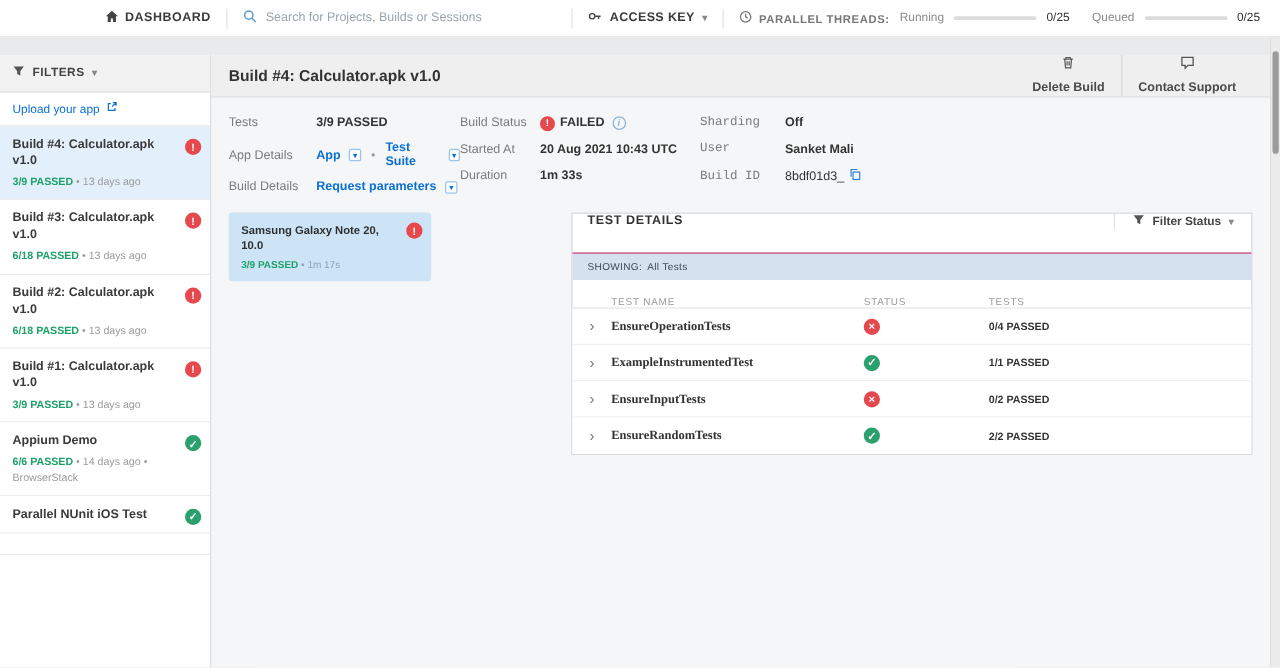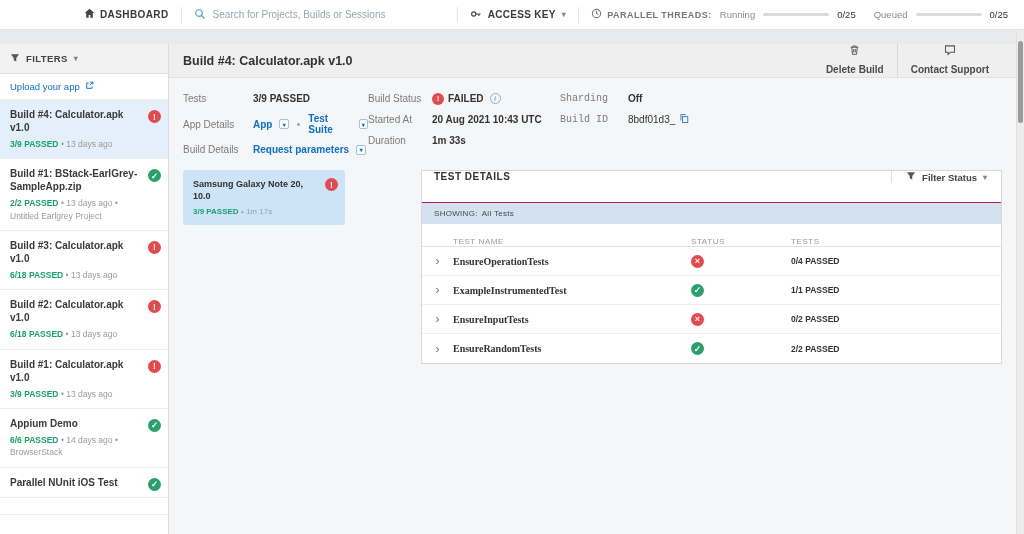--- a/index.html
+++ b/index.html
@@ -90,21 +90,21 @@
     color:#0b6fd4; font-size:6px; margin-left:3px; background:#fff; }
   .dot { color:#9a9a9a; margin:0 4px; font-weight:normal; }
   .mini-badge { width:12px; height:12px; border-radius:50%; background:#e5484d; color:#fff;
     font-size:8px; font-weight:bold; display:inline-flex; align-items:center; justify-content:center; }
   .mini-badge::after { content:"!"; }
   .info-icon { width:11px; height:11px; border-radius:50%; border:1px solid #8ab4d8;
     color:#8ab4d8; font-size:7.5px; font-style:italic; font-weight:bold;
     display:inline-flex; align-items:center; justify-content:center; margin-left:2px; }
 
   
-  .content { display:flex; align-items:flex-start; gap:76px; padding:10px 14px 0; }
+  .content { display:flex; align-items:flex-start; gap:112px; padding:10px 14px 0; }
   .device-card { width:162px; background:#cde4f6; border-radius:3px;
     padding:9px 22px 9px 10px; position:relative; flex-shrink:0; }
   .device-card .badge { top:8px; }
   .device-name { font-size:9px; font-weight:bold; color:#2f2f2f; line-height:1.3; }
   .device-meta { margin-top:5px; font-size:8px; color:#90a0ac; }
 
   .panel { flex:1; background:#fff; border:1px solid #d8d8d8; }
   .panel-head { height:32px; display:flex; align-items:flex-start; border-bottom:1px solid #be185d; }
   .panel-title { flex:1; display:flex; align-items:center; padding:0 12px;
     font-size:10px; font-weight:bold; letter-spacing:.5px; color:#333; }
@@ -193,25 +193,20 @@
           <path d="M9.5 2H14v4.5M14 2 8.5 7.5" fill="none" stroke="#0b6fd4" stroke-width="1.7"></path>
         </svg></span>
   </div>
 
   <div class="build selected" data-interactable="true">
     <div class="build-name" data-interactable="false">Build #4: Calculator.apk v1.0</div>
     <div class="build-meta" data-interactable="false"><span class="stat" data-interactable="false" data-type="green">3/9 PASSED</span> <span data-interactable="false">•  13 days ago</span></div>
     <span class="badge" data-interactable="false" data-status="failed"></span>
   </div>
   <div class="build" data-interactable="true">
-    <div class="build-name" data-interactable="false">Build #1: BStack-EarlGrey-SampleApp.zip</div>
-    <div class="build-meta" data-interactable="false"><span class="stat" data-interactable="false" data-type="green">2/2 PASSED</span> <span data-interactable="false">•  13 days ago  •  Untitled Earlgrey Project</span></div>
-    <span class="badge" data-interactable="false" data-status="passed"></span>
-  </div>
-  <div class="build" data-interactable="true">
     <div class="build-name" data-interactable="false">Build #3: Calculator.apk v1.0</div>
     <div class="build-meta" data-interactable="false"><span class="stat" data-interactable="false" data-type="green">6/18 PASSED</span> <span data-interactable="false">•  13 days ago</span></div>
     <span class="badge" data-interactable="false" data-status="failed"></span>
   </div>
   <div class="build" data-interactable="true">
     <div class="build-name" data-interactable="false">Build #2: Calculator.apk v1.0</div>
     <div class="build-meta" data-interactable="false"><span class="stat" data-interactable="false" data-type="green">6/18 PASSED</span> <span data-interactable="false">•  13 days ago</span></div>
     <span class="badge" data-interactable="false" data-status="failed"></span>
   </div>
   <div class="build" data-interactable="true">
@@ -294,20 +289,24 @@
       </div>
       <div class="srow" data-interactable="false">
         <span class="slabel" data-interactable="false">Duration</span>
         <span class="sval" data-interactable="false">1m 33s</span>
       </div>
     </div>
     <div class="sum-col c3" data-interactable="false">
       <div class="srow" data-interactable="false">
         <span class="slabel" data-interactable="false">Sharding</span>
         <span class="sval" data-interactable="false">Off</span>
+      </div>
+      <div class="srow" data-interactable="false">
+        <span class="slabel" data-interactable="false">User</span>
+        <span class="sval" data-interactable="false">Sanket Mali</span>
       </div>
       <div class="srow" data-interactable="false">
         <span class="slabel" data-interactable="false">Build ID</span>
         <span class="sval plain" data-interactable="false">
           <span data-interactable="false">8bdf01d3_</span>
           <span data-interactable="true"><svg width="10" height="11" viewBox="0 0 16 16">
                 <rect x="5.5" y="5" width="8.5" height="9.5" fill="none" stroke="#2f7fd0" stroke-width="1.5"></rect>
                 <path d="M3 11V1.8h8" fill="none" stroke="#2f7fd0" stroke-width="1.5"></path>
               </svg></span>
         </span>

